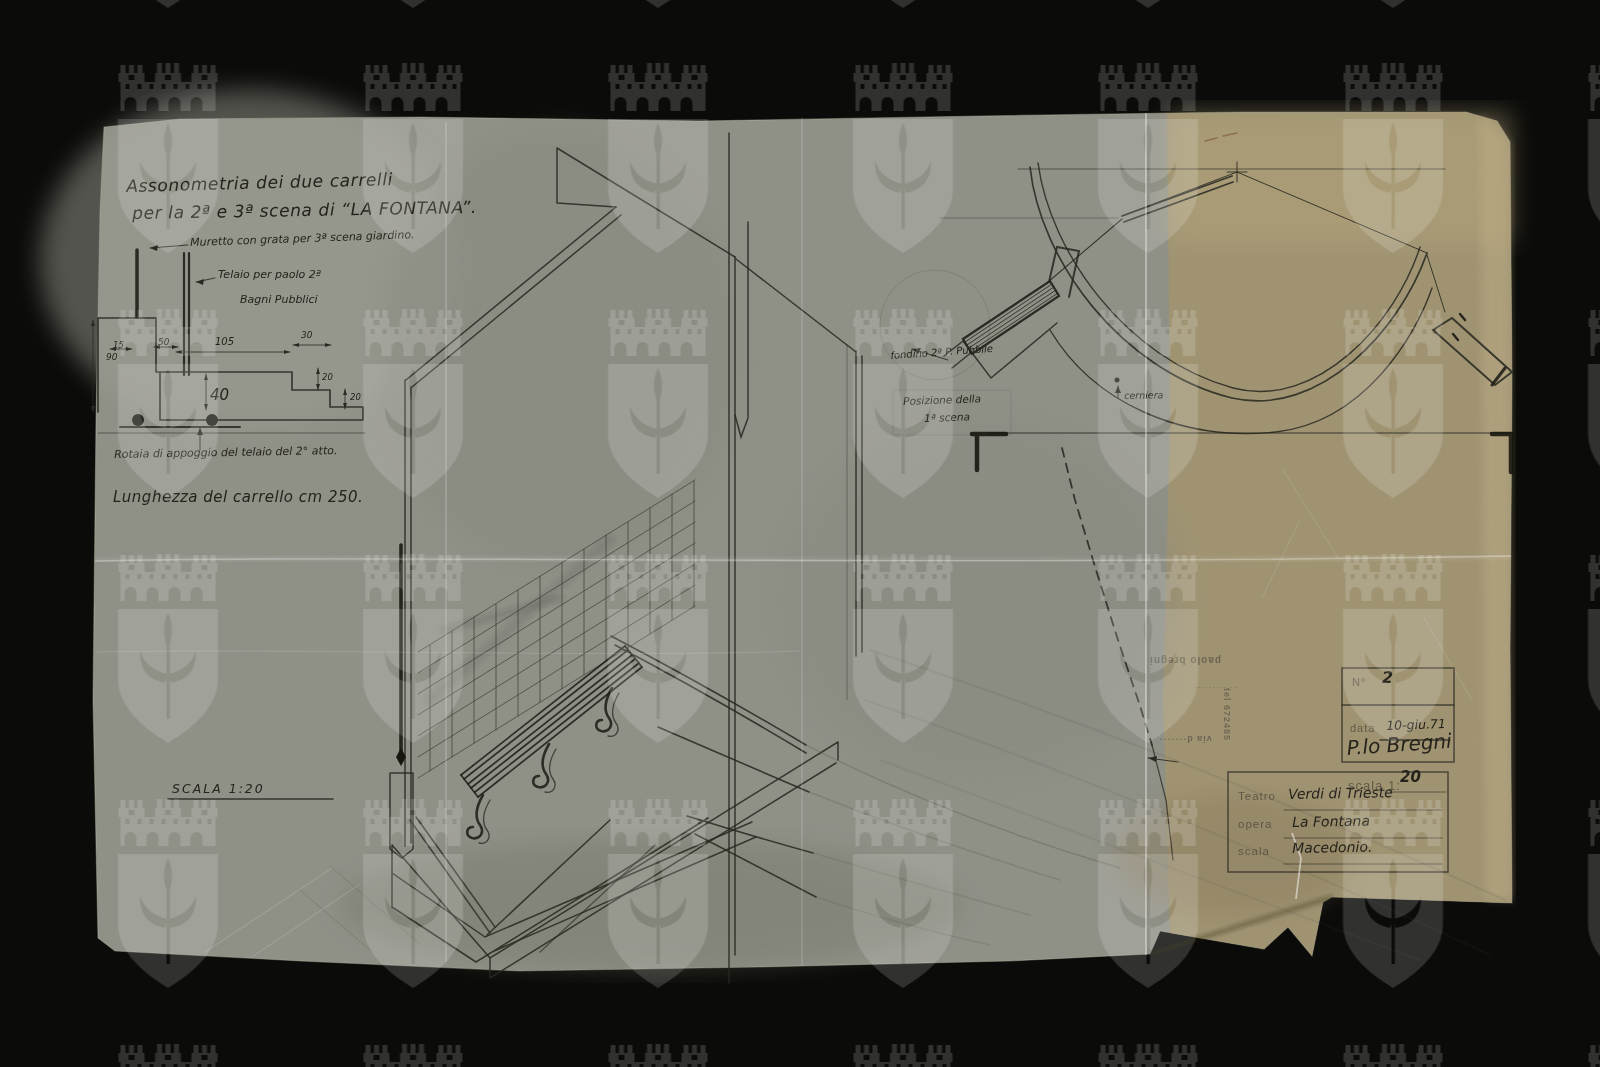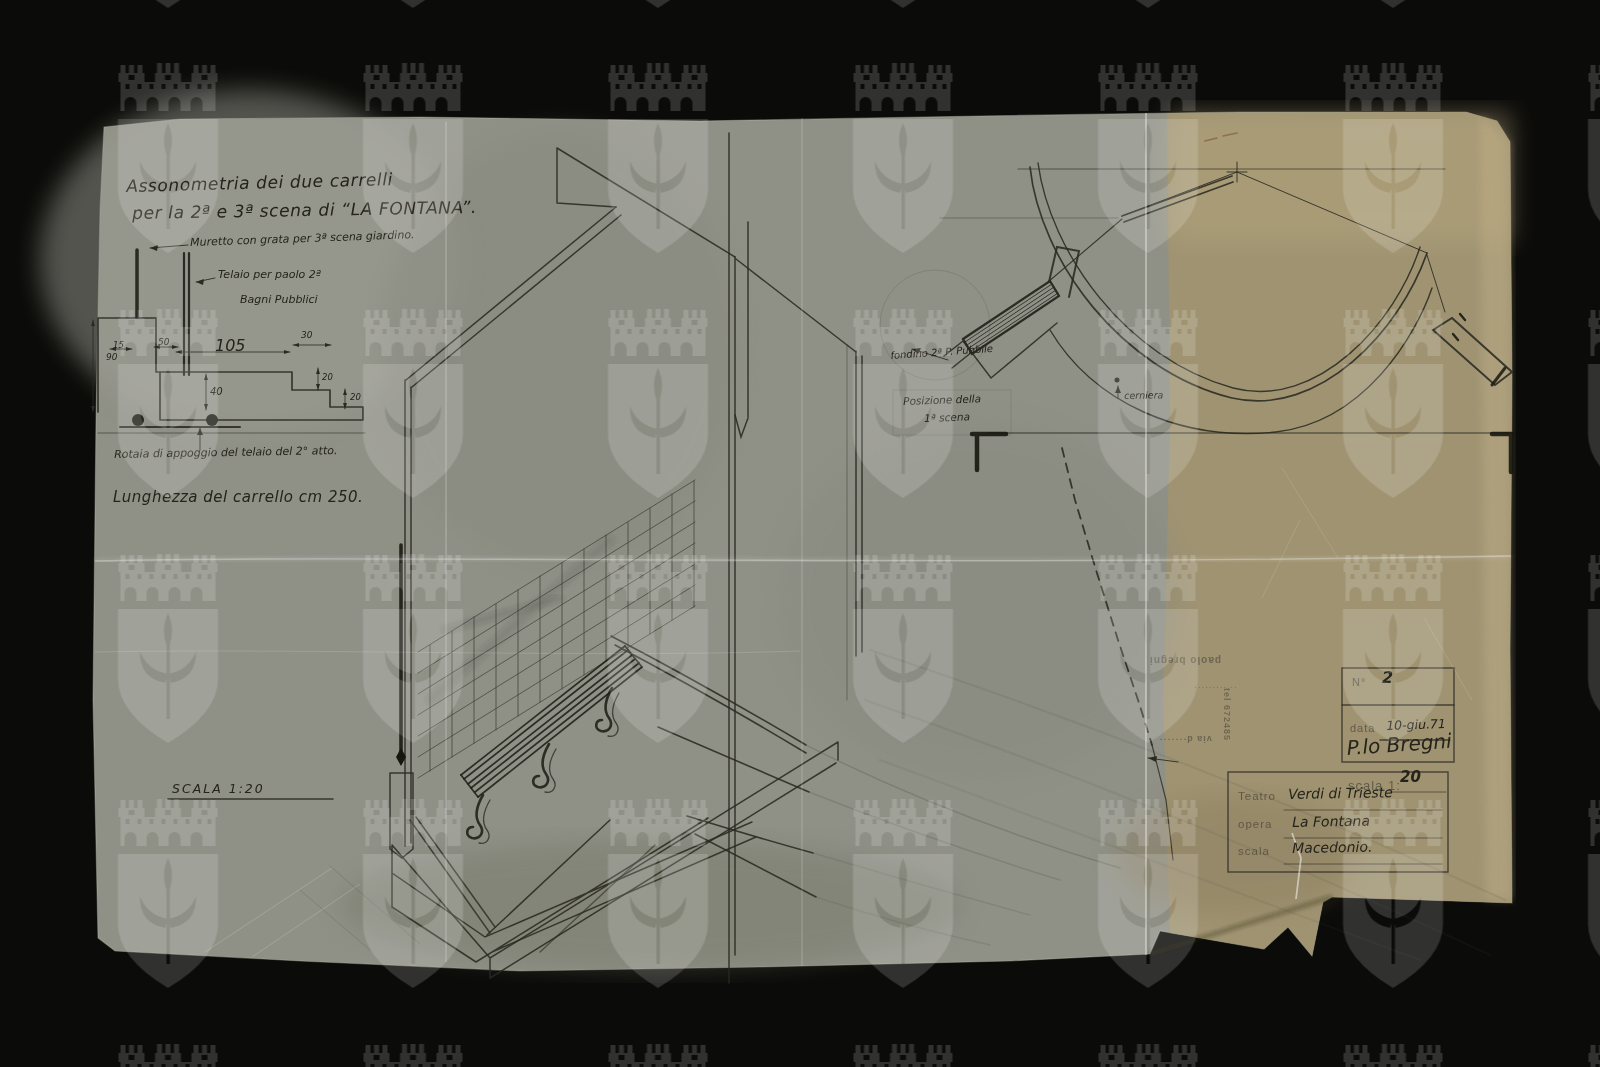--- a/index.html
+++ b/index.html
@@ -221,24 +221,24 @@
     <div class="t hw" style="left:132px;top:203px;font-size:17px;letter-spacing:.6px;transform:rotate(-1deg)">per la 2ª e 3ª scena di “LA FONTANA”.</div>
     <div class="t hw" style="left:190px;top:236px;font-size:11px;transform:rotate(-2deg)">Muretto con grata per 3ª scena giardino.</div>
     <div class="t hw" style="left:218px;top:268px;font-size:11px">Telaio per paolo 2ª</div>
     <div class="t hw" style="left:240px;top:293px;font-size:11px">Bagni Pubblici</div>
     <div class="t hw" style="left:114px;top:448px;font-size:11px;transform:rotate(-1deg)">Rotaia di appoggio del telaio del 2° atto.</div>
     <div class="t hw" style="left:113px;top:488px;font-size:15px;letter-spacing:.5px">Lunghezza del carrello cm 250.</div>
     <div class="t hw" style="left:172px;top:781px;font-size:12.5px;letter-spacing:2px">SCALA 1:20</div>
 
     <div class="t hw" style="left:113px;top:340px;font-size:8.5px">15</div>
     <div class="t hw" style="left:158px;top:337px;font-size:9px">50</div>
-    <div class="t hw" style="left:215px;top:336px;font-size:16px">105</div>
+    <div class="t hw" style="left:215px;top:336px;font-size:10px">105</div>
     <div class="t hw" style="left:301px;top:330px;font-size:9px">30</div>
     <div class="t hw" style="left:106px;top:352px;font-size:9px">90</div>
-    <div class="t hw" style="left:210px;top:386px;font-size:10px">40</div>
+    <div class="t hw" style="left:210px;top:386px;font-size:15px">40</div>
     <div class="t hw" style="left:322px;top:372px;font-size:8.5px">20</div>
     <div class="t hw" style="left:350px;top:392px;font-size:8.5px">20</div>
 
     <div class="t hw" style="left:890px;top:350px;font-size:10px;transform:rotate(-4deg)">fondino 2ª P. Pubbile</div>
     <div class="t hw" style="left:903px;top:395px;font-size:10.5px;transform:rotate(-2deg)">Posizione della</div>
     <div class="t hw" style="left:924px;top:412px;font-size:10.5px;transform:rotate(-2deg)">1ª scena</div>
     <div class="t hw" style="left:1124px;top:390px;font-size:9.5px;transform:rotate(-1deg)">cerniera</div>
 
     <div class="t pr" style="left:1240px;top:666px;width:110px;text-align:center;font-size:10px;font-weight:bold;transform:rotate(180deg);opacity:.8">paolo bregni</div>
     <div class="t pr" style="left:1255px;top:692px;width:80px;text-align:center;font-size:8px;transform:rotate(180deg);opacity:.7">·· ·········</div>

